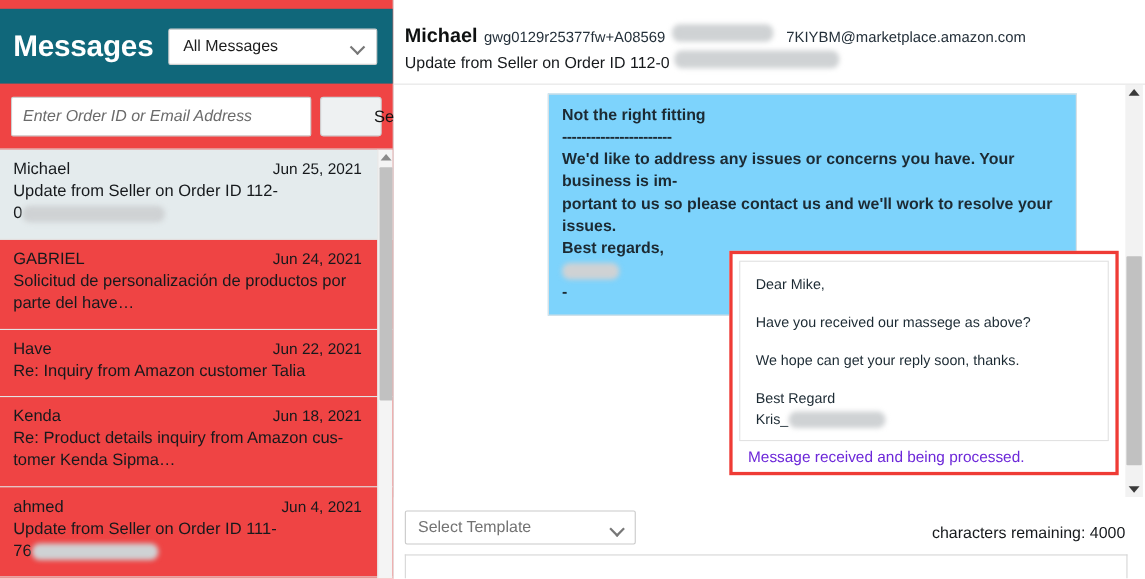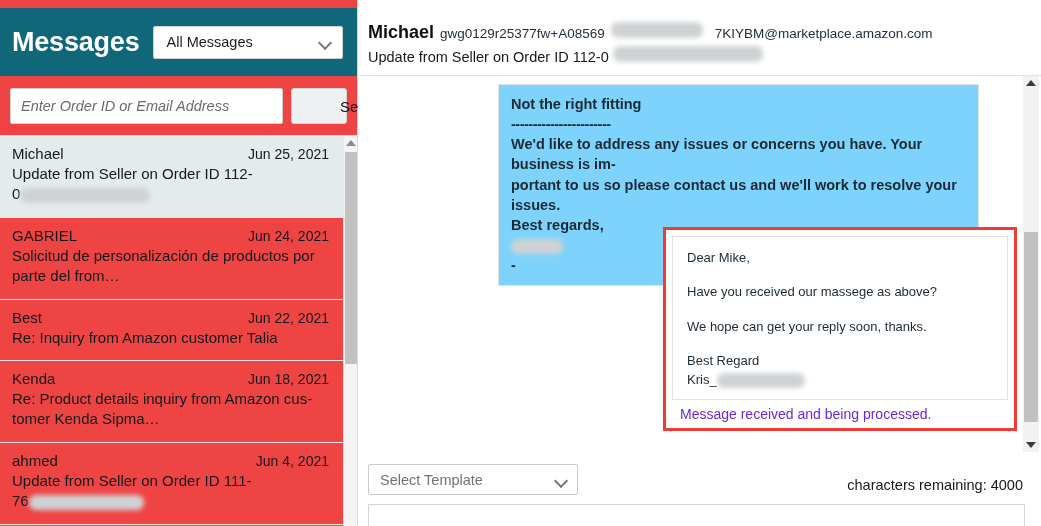--- a/index.html
+++ b/index.html
@@ -218,27 +218,27 @@
         </div>
       </div>
 
       <div class="msg-item">
         <div class="msg-item-top">
           <span class="msg-sender">GABRIEL</span>
           <span class="msg-date">Jun 24, 2021</span>
         </div>
         <div class="msg-subject">
           <span>Solicitud de personalización de productos por</span><br>
-          <span>parte del from…</span>
+          <span>parte del have…</span>
         </div>
       </div>
 
       <div class="msg-item">
         <div class="msg-item-top">
-          <span class="msg-sender">Best</span>
+          <span class="msg-sender">Have</span>
           <span class="msg-date">Jun 22, 2021</span>
         </div>
         <div class="msg-subject">
           <span>Re: Inquiry from Amazon customer Talia</span>
         </div>
       </div>
 
       <div class="msg-item">
         <div class="msg-item-top">
           <span class="msg-sender">Kenda</span>

